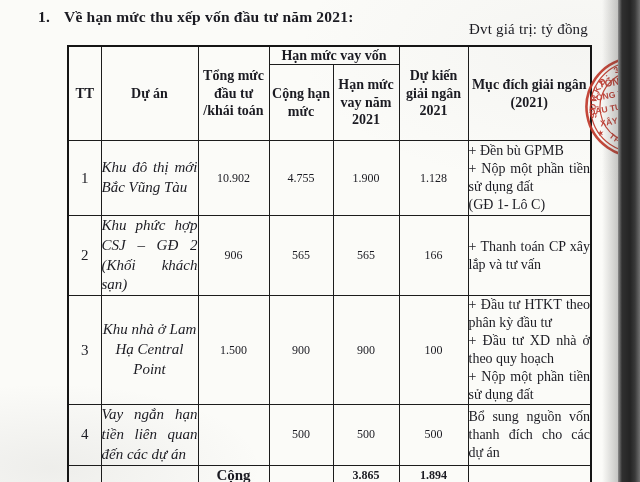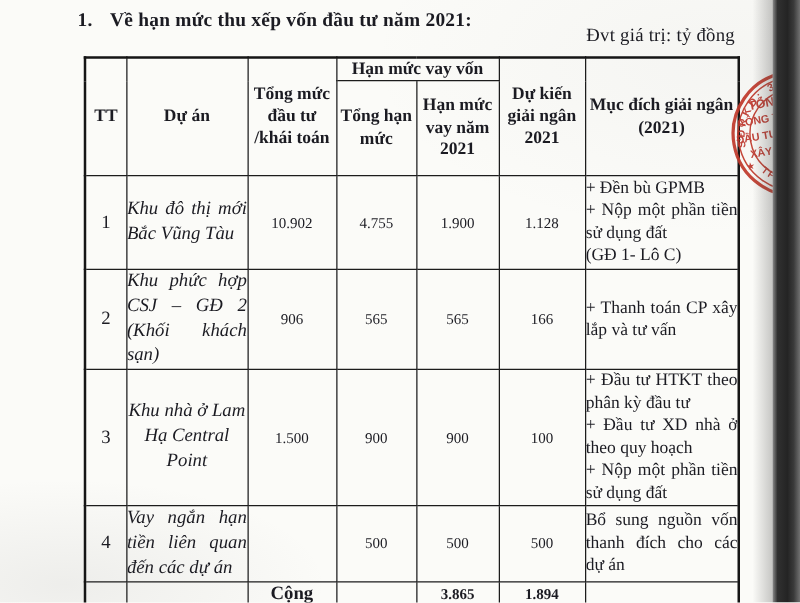--- a/index.html
+++ b/index.html
@@ -10,21 +10,21 @@
     color:#1b1b22;
   }
   .page{position:absolute;inset:0;
     background:
       radial-gradient(ellipse 300px 120px at 8% 97%, rgba(120,120,120,.10), rgba(0,0,0,0) 70%),
       radial-gradient(ellipse 400px 200px at 90% 10%, rgba(150,150,150,.06), rgba(0,0,0,0) 70%),
       #fbfbf8;
   }
   .heading{
     position:absolute;left:38px;top:8px;
-    font-size:15.5px;font-weight:bold;letter-spacing:.2px;white-space:nowrap;margin-left:24px;
+    font-size:15.5px;font-weight:bold;letter-spacing:.2px;white-space:nowrap;
   }
   .heading .num{margin-right:14px;}
   .unit-note{
     position:absolute;left:300px;top:21px;width:288px;
     text-align:right;font-size:15px;letter-spacing:.2px;
   }
   table.cap{
     position:absolute;left:67px;top:45px;width:523px;
     border-collapse:collapse;table-layout:fixed;
     font-size:15px;
@@ -87,21 +87,21 @@
     <tbody>
     <tr>
       <th rowspan="2">TT</th>
       <th rowspan="2">Dự án</th>
       <th rowspan="2">Tổng mức đầu tư /khái toán</th>
       <th colspan="2" class="span-h">Hạn mức vay vốn</th>
       <th rowspan="2">Dự kiến giải ngân 2021</th>
       <th rowspan="2">Mục đích giải ngân (2021)</th>
     </tr>
     <tr class="hrow2">
-      <th>Tổng hạn mức</th>
+      <th>Cộng hạn mức</th>
       <th>Hạn mức vay năm 2021</th>
     </tr>
 
     <tr class="r1">
       <td class="tt">1</td>
       <td class="project">Khu đô thị mới Bắc Vũng Tàu</td>
       <td class="num">10.902</td>
       <td class="num">4.755</td>
       <td class="num">1.900</td>
       <td class="num">1.128</td>

